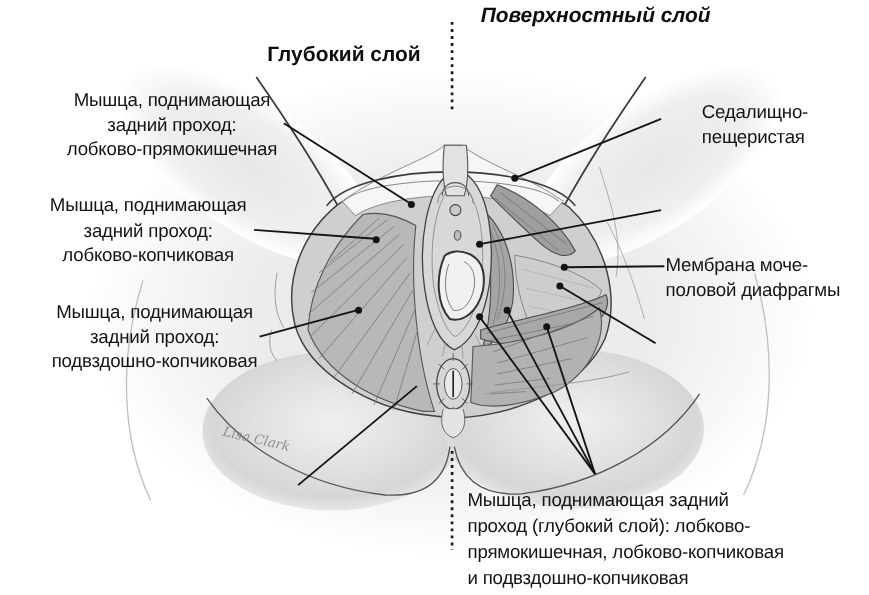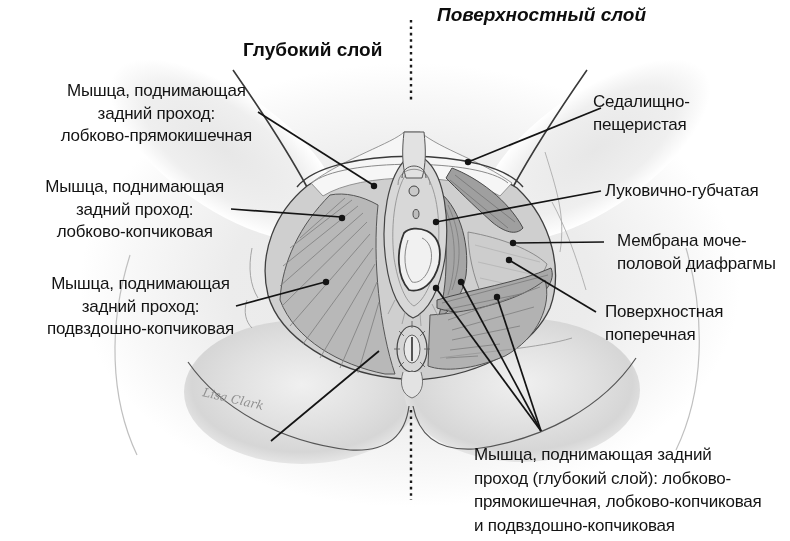--- a/index.html
+++ b/index.html
@@ -199,25 +199,22 @@
   <div class="label ra" style="right:538px;top:80px;">Мышца, поднимающая
 задний проход:
 лобково-прямокишечная</div>
   <div class="label ra" style="right:566px;top:176px;">Мышца, поднимающая
 задний проход:
 лобково-копчиковая</div>
   <div class="label ra" style="right:556px;top:273px;">Мышца, поднимающая
 задний проход:
 подвздошно-копчиковая</div>
 
-  <div class="label" style="left:593px;top:91px;">Седалищно-
+  <div class="label" style="left:638px;top:91px;">Седалищно-
 пещеристая</div>
-  <div class="label" style="left:605px;top:180px;">Луковично-губчатая</div>
-  <div class="label" style="left:605px;top:230px;margin-left:12px;">Мембрана моче-
+  <div class="label" style="left:605px;top:230px;">Мембрана моче-
 половой диафрагмы</div>
-  <div class="label" style="left:605px;top:301px;">Поверхностная
-поперечная</div>
-  <div class="label para" style="left:474px;top:443px;">Мышца, поднимающая задний
+  <div class="label para" style="left:425px;top:443px;">Мышца, поднимающая задний
 проход (глубокий слой): лобково-
 прямокишечная, лобково-копчиковая
 и подвздошно-копчиковая</div>
 
 </div>
 
 </body></html>

